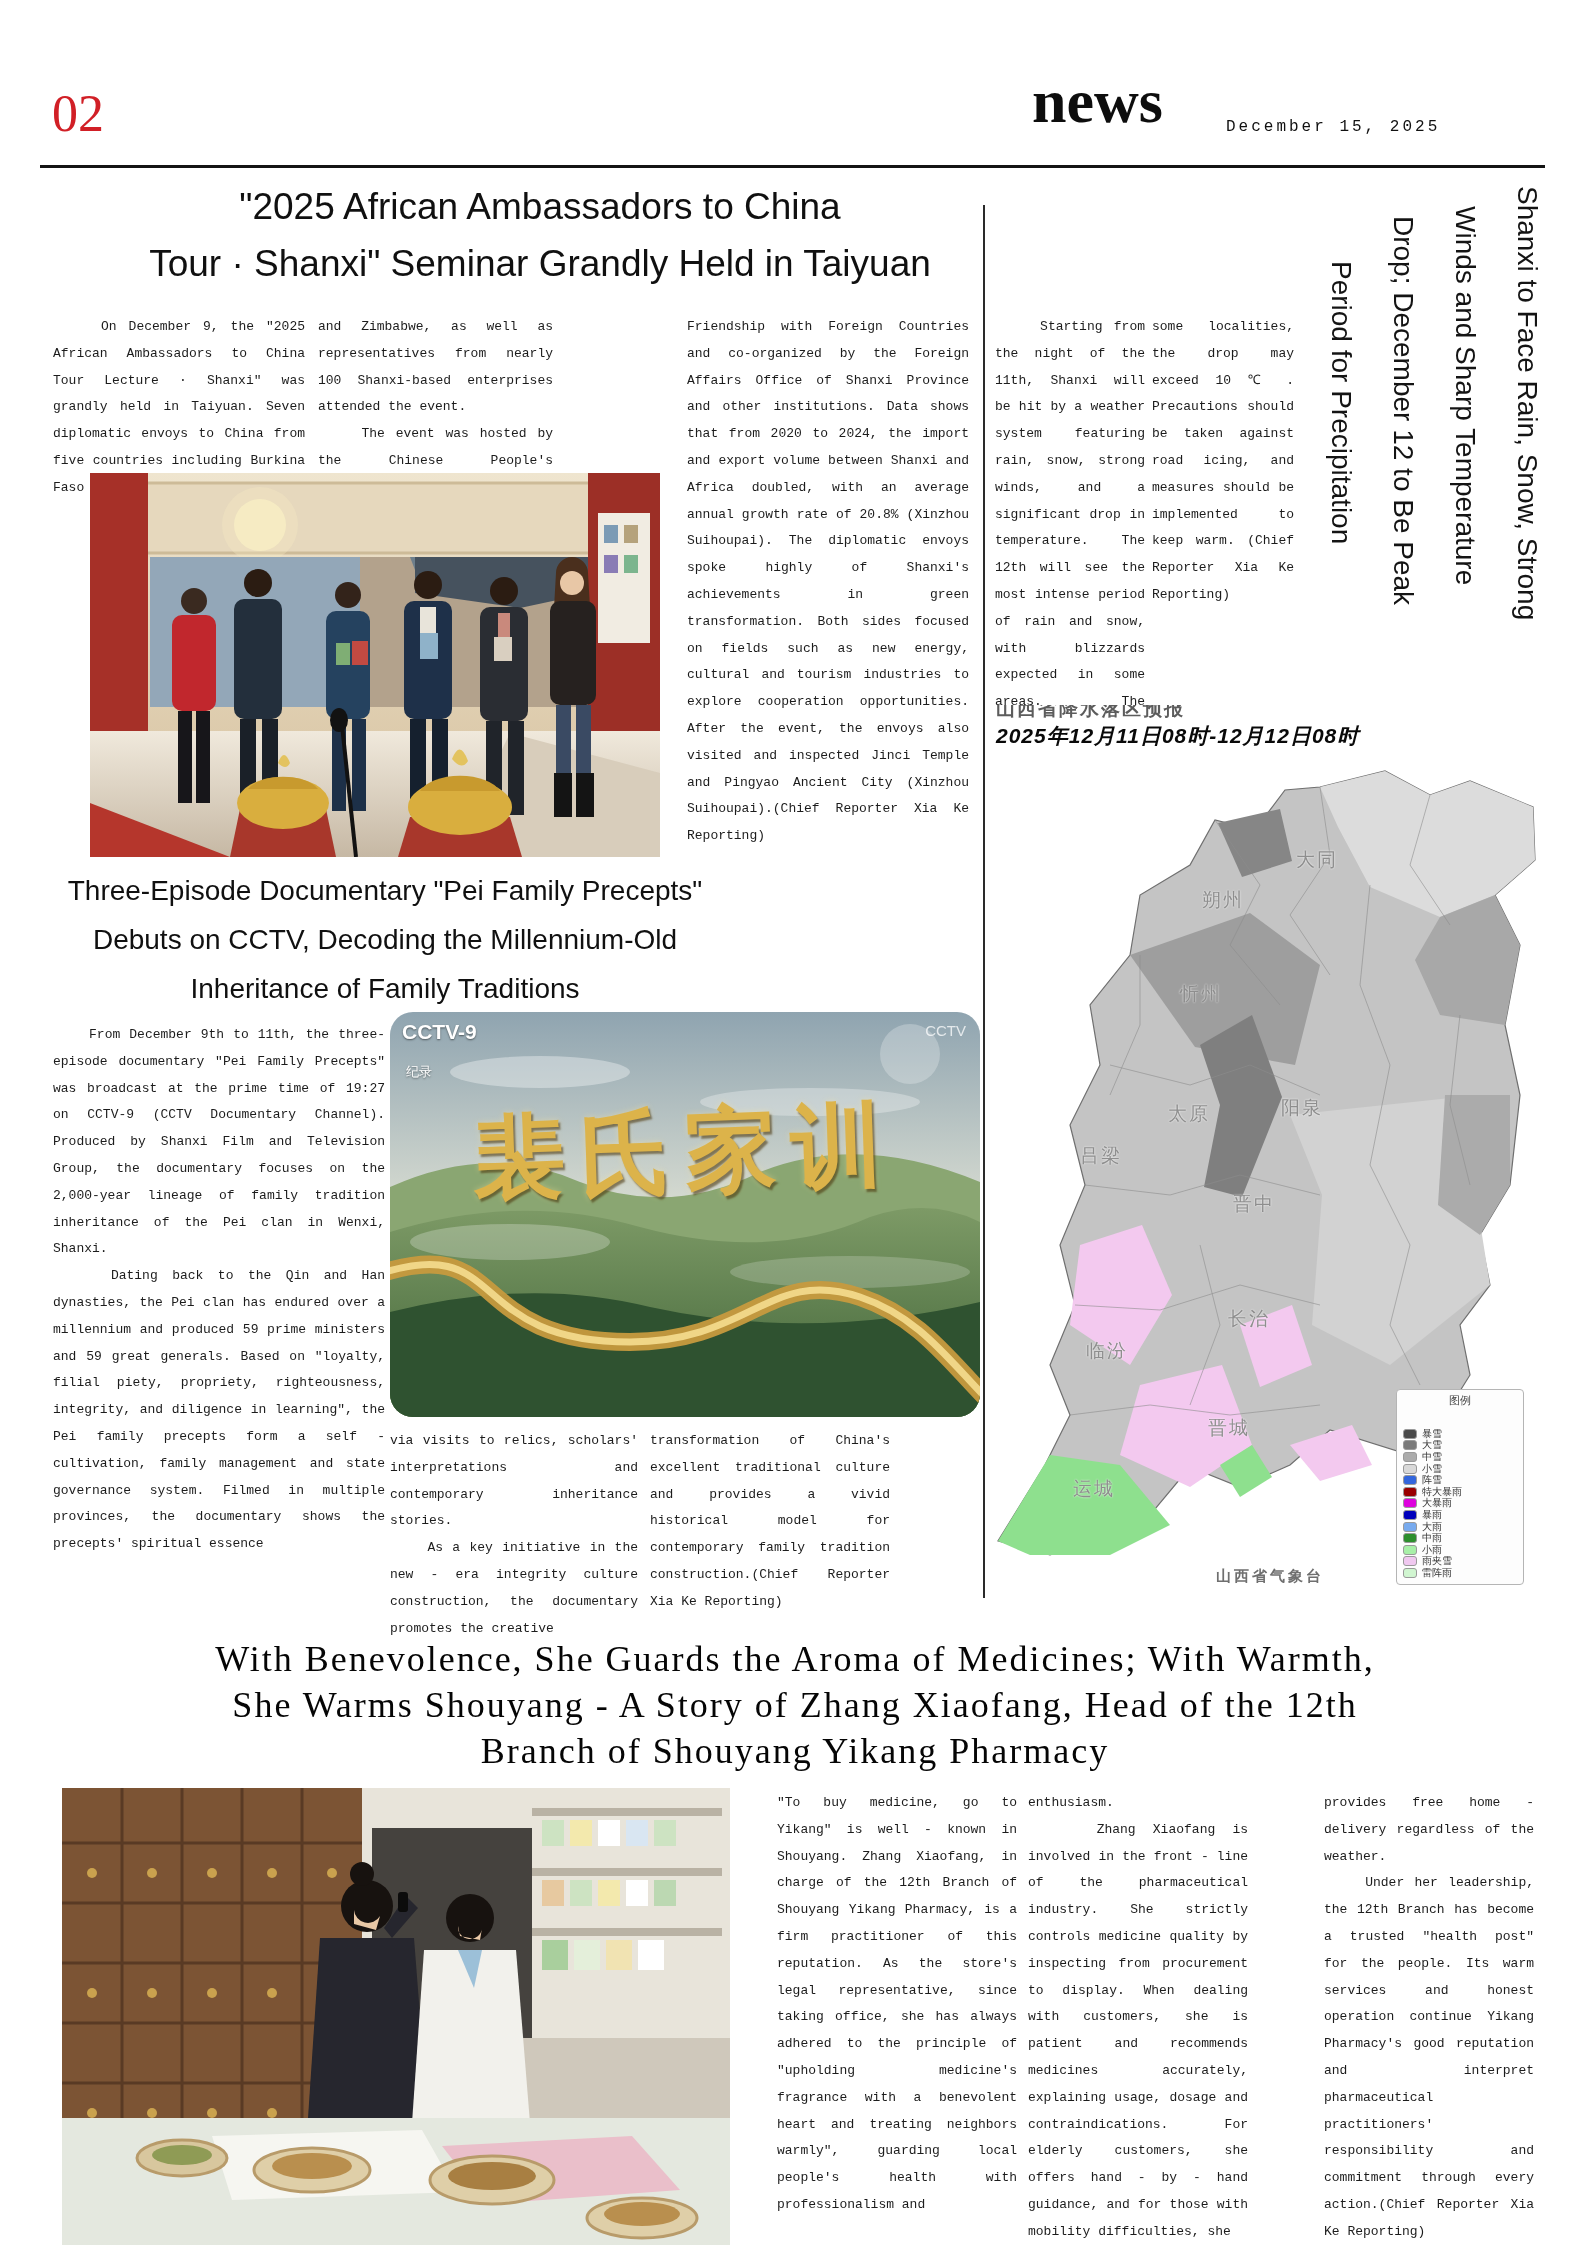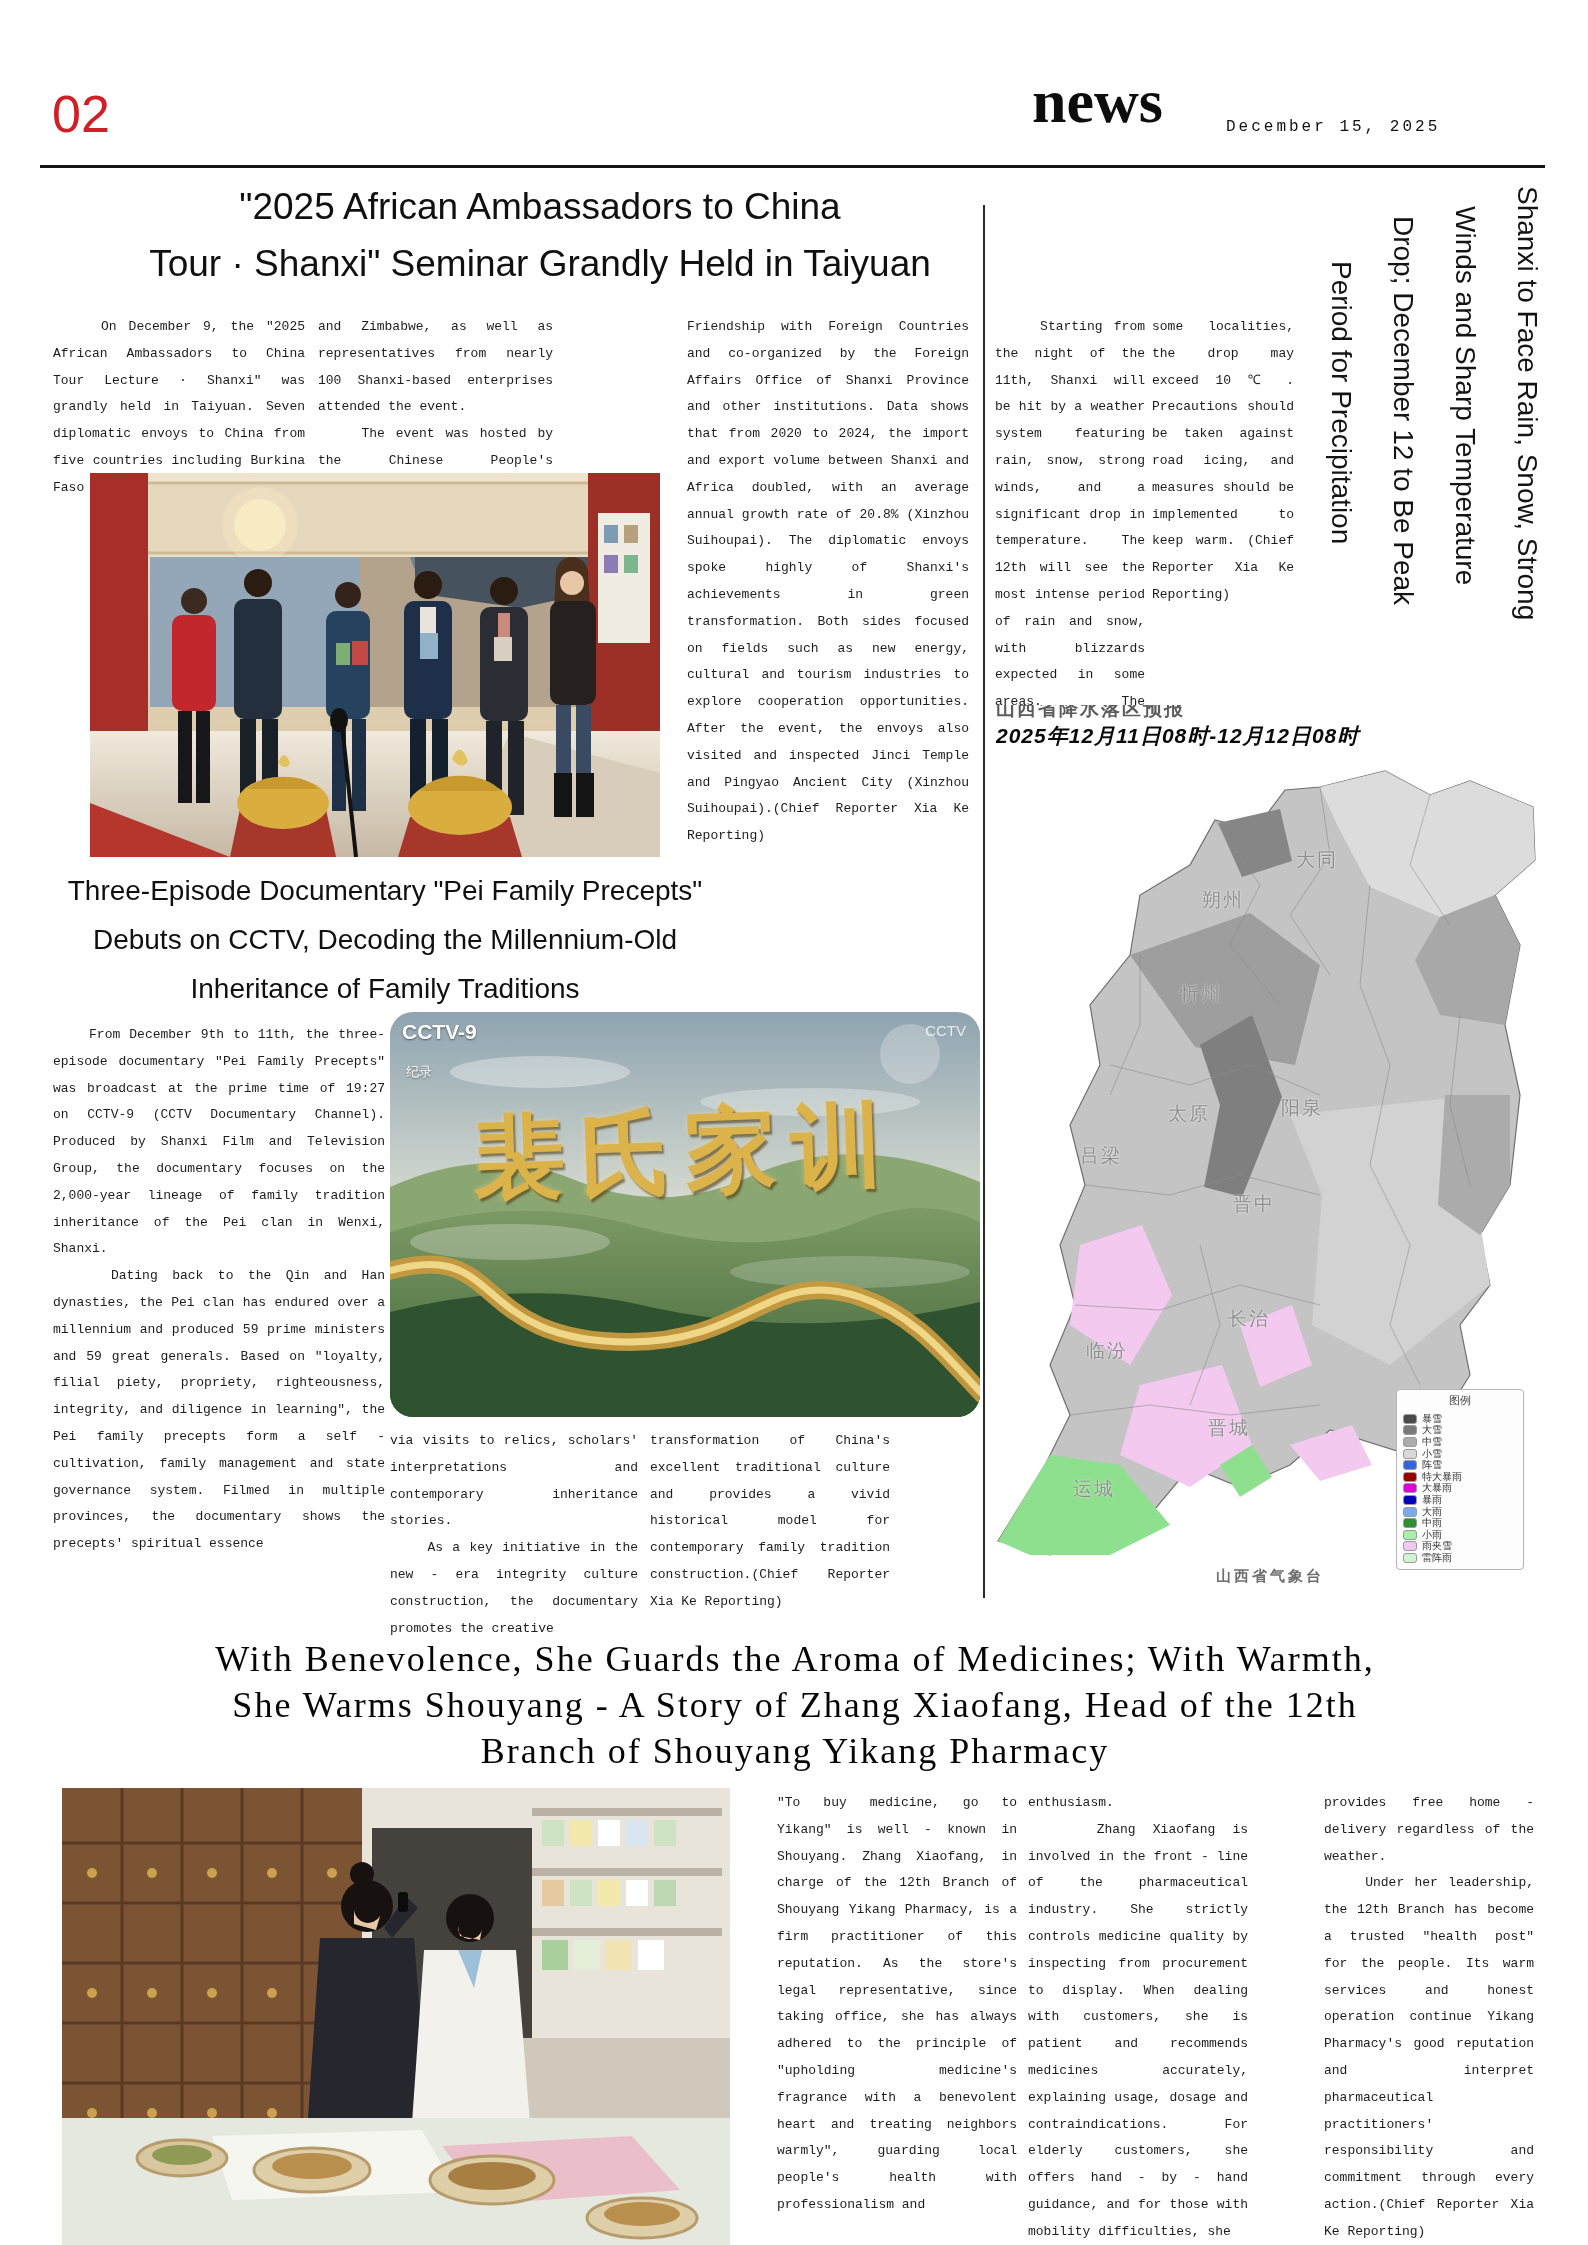--- a/index.html
+++ b/index.html
@@ -5,21 +5,21 @@
   html,body { margin:0; padding:0; background:#e8e8e8; }
   .page {
     position:relative; width:1588px; height:2245px; margin:0 auto;
     background:#ffffff; overflow:hidden;
     font-family:"Liberation Mono","DejaVu Sans Mono",monospace;
     color:#1b1b1b;
   }
   
   .page-number {
     position:absolute; left:52px; top:88px;
-    font-family:Liberation Sans, sans-serif;
+    font-family:Liberation Serif, serif;
     font-size:52px; line-height:52px; color:#d11f26; font-weight:500;
   }
   .masthead {
     position:absolute; left:1032px; top:70px;
     font-family:"Liberation Serif","DejaVu Serif",serif;
     font-size:62px; line-height:62px; font-weight:600; color:#0d0d0d;
   }
   .issue-date {
     position:absolute; left:1226px; top:118px;
     font-size:16px; letter-spacing:3px; color:#111;
@@ -56,21 +56,21 @@
   .map-title1 { height:15px; overflow:hidden; }
   .map-title1 span { display:block; margin-top:-9px; font-family:"Liberation Sans","DejaVu Sans",sans-serif;
     font-weight:bold; font-size:19px; color:#5c5c5c; letter-spacing:2px; padding-left:6px;}
   .map-title2 { font-family:"Liberation Sans","DejaVu Sans",sans-serif; font-weight:bold;
     font-size:21px; color:#090909; letter-spacing:1px; padding:2px 0 0 6px;font-style:italic; }
   .map-canvas { position:absolute; left:0; top:60px; width:560px; height:820px; }
   .city { position:absolute; font-size:19px; color:#8e8e8e; letter-spacing:2px;
     text-shadow:0 0 2px #ffffff; font-family:"Liberation Sans","DejaVu Sans",sans-serif; }
   .legend-box { position:absolute; left:406px; top:684px; width:114px; background:#fdfdfd;
     border:1px solid #b5b5b5; border-radius:4px; padding:3px 6px 5px 6px; }
-  .legend-title { text-align:center; font-size:11px; color:#444; margin-bottom:5px;
+  .legend-title { text-align:center; font-size:11px; color:#444; margin-bottom:20px;
     font-family:"Liberation Sans","DejaVu Sans",sans-serif; }
   .legend-item { display:flex; align-items:center; height:11.6px; }
   .legend-item .swatch { width:12px; height:8px; border-radius:3px; border:1px solid #9a9a9a; margin-right:5px; flex:0 0 auto; }
   .legend-item .lg-label { font-size:10px; color:#333; white-space:nowrap;
     font-family:"Liberation Sans","DejaVu Sans",sans-serif; }
   .map-credit { position:absolute; left:150px; top:862px; width:260px; text-align:center;
     font-size:15px; color:#6f6f6f; letter-spacing:3px; font-weight:bold;
     font-family:"Liberation Sans","DejaVu Sans",sans-serif; }
 
   

